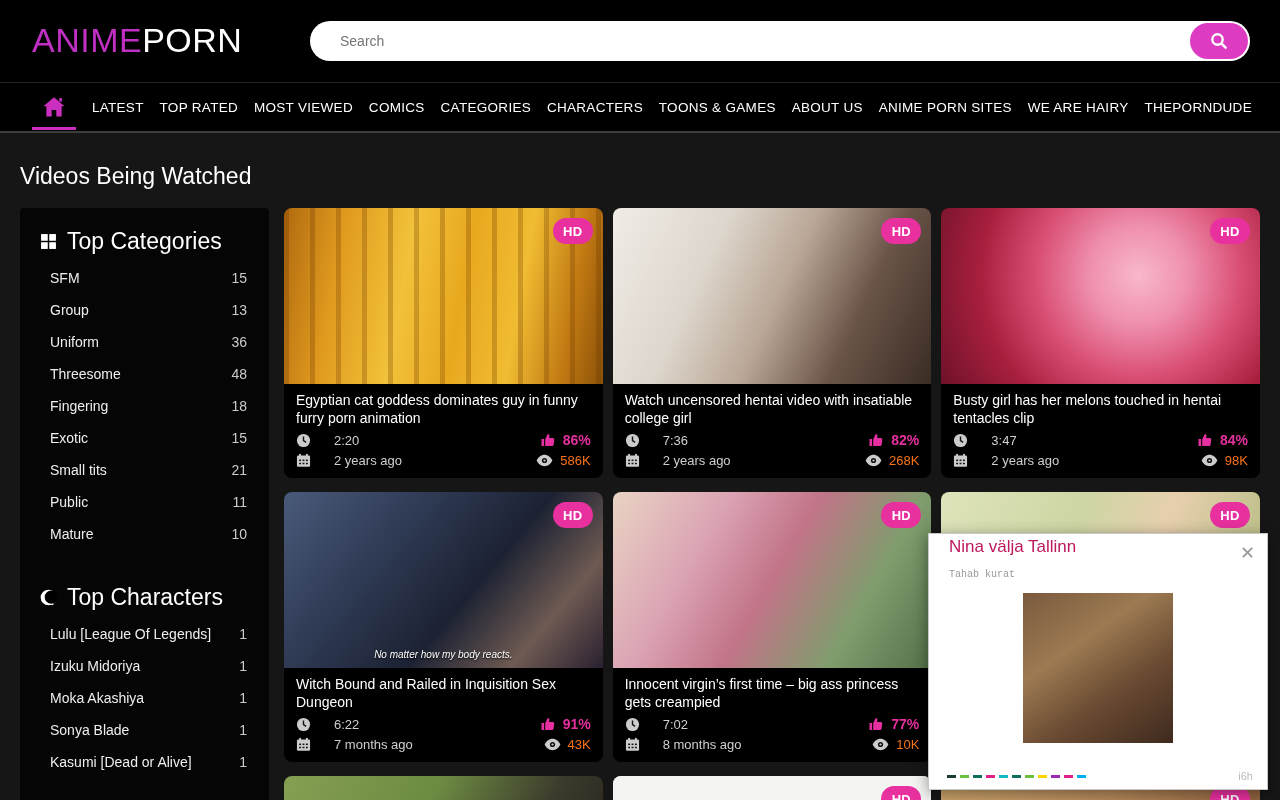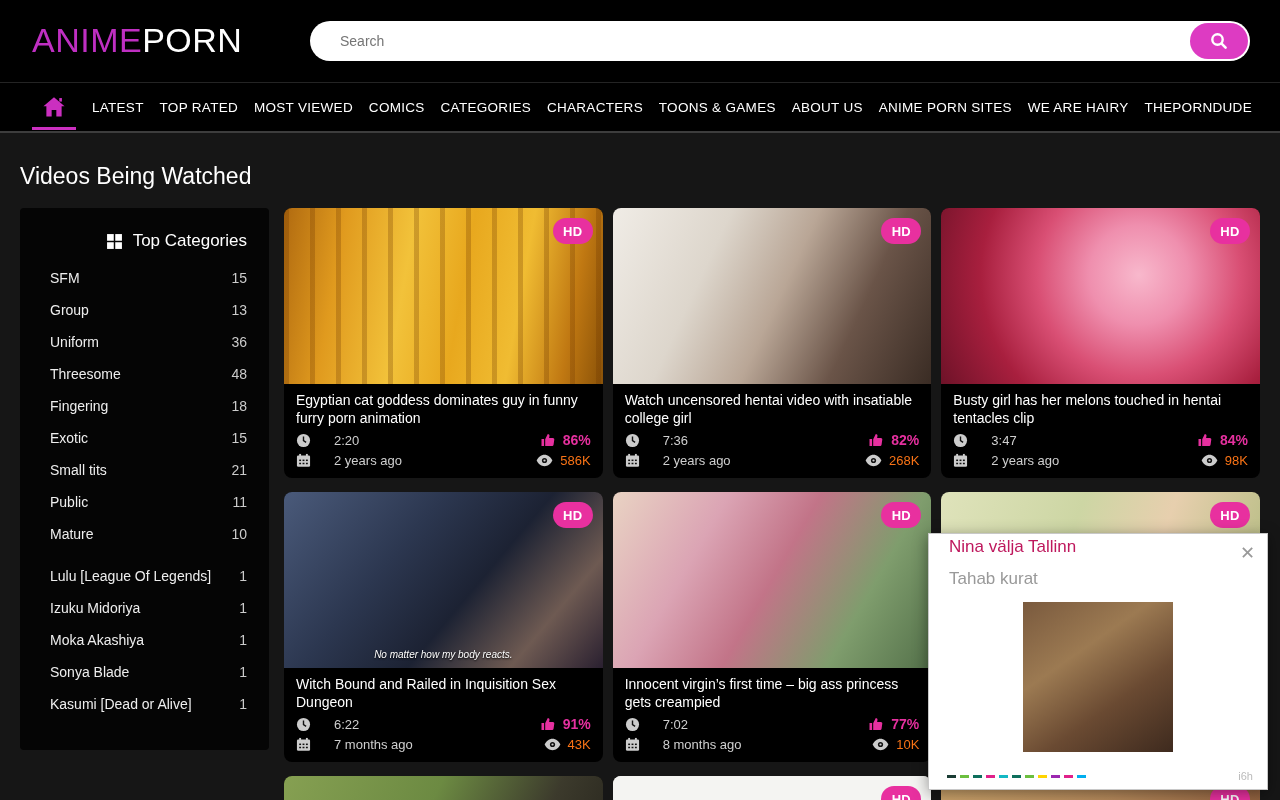--- a/index.html
+++ b/index.html
@@ -26,21 +26,21 @@
   .nav-item { color:#fff; font-size:13.5px; letter-spacing:.3px; cursor:pointer; white-space:nowrap; }
 
   
   .content { padding:0 20px; }
   .page-title { color:#fff; font-size:23px; font-weight:400; margin:30px 0 18px 0; }
   .cols { display:flex; gap:15px; align-items:flex-start; }
 
   
   .sidebar { width:249px; flex:0 0 249px; background:#050505; border-radius:4px;
     padding:22px 22px 30px 20px; }
-  .side-sec-title { display:flex; align-items:center; gap:10px; color:#fff; font-size:17px; height:22px;justify-content:flex-end; }
+  .side-sec-title { display:flex; align-items:center; gap:10px; color:#fff; font-size:23px; height:22px; }
   .side-sec-title.second { margin-top:36px; }
   .side-list { list-style:none; margin-top:10px; }
   .side-list li { display:flex; justify-content:space-between; align-items:center; height:32px;
     padding-left:10px; cursor:pointer; }
   .side-list .lab { color:#eee; font-size:14px; }
   .side-list .cnt { color:#ccc; font-size:14px; }
 
   
   .grid { flex:1; display:grid; grid-template-columns:repeat(3,1fr); column-gap:10px; row-gap:14px; }
   .card { background:#000; border-radius:8px; overflow:hidden; cursor:pointer; }
@@ -70,21 +70,21 @@
   .t6 { background-image:linear-gradient(110deg,#dfe3bb 0%,#cdd6a4 38%,#e7cfae 62%,#aab879 100%); }
   .t7 { background-image:linear-gradient(115deg,#86a052 0%,#6c8a42 40%,#3c3a2c 70%,#1e1c16 100%); }
   .t8 { background-image:radial-gradient(circle at 50% 135%,#d8d8d4 0 40%,#f4f4f2 41%); background-color:#f4f4f2; }
   .t9 { background-image:linear-gradient(100deg,#caa26a 0%,#b4885a 50%,#8a5a3a 100%); }
 
   
   .popup { position:fixed; left:928px; top:533px; width:340px; height:257px; background:#fff;
     border:1px solid #c8c8c8; box-shadow:0 3px 14px rgba(0,0,0,.4); z-index:50; }
   .popup-close { position:absolute; top:10px; right:12px; color:#999; font-size:18px; line-height:18px; cursor:pointer; }
   .popup-title { color:#be185d; font-size:17px; margin:3px 0 0 20px; }
-  .popup-sub { color:#999; font-size:17px; margin:12px 0 0 20px; }
+  .popup-sub { color:#999; font-size:10px; margin:12px 0 0 20px;font-family:Liberation Mono, monospace; }
   .popup-img { width:150px; height:150px; margin:13px auto 0 auto;
     background-image:linear-gradient(145deg,#7a5a3e 0%,#9c7a52 35%,#6a4a32 65%,#3e2a1e 100%); }
   .popup-foot { position:absolute; left:18px; right:14px; bottom:7px; display:flex;
     justify-content:space-between; align-items:center; }
   .dashes { display:flex; gap:4px; }
   .dash { width:9px; height:3px; }
   .popup-note { color:#bbb; font-size:11px; }
 </style>
 </head>
 <body>
@@ -177,20 +177,30 @@
         <li>
             <span class="lab">Public</span>
             <span class="cnt">11</span>
           </li>
         <li>
             <span class="lab">Mature</span>
             <span class="cnt">10</span>
           </li>
       </ul>
 
+      <div class="side-sec-title second">
+        <span class="micon">
+          <svg width="17" height="17" viewBox="0 0 16 16">
+              <circle cx="8" cy="8" r="7.4" fill="#fff"></circle>
+              <circle cx="10.6" cy="7.6" r="6.2" fill="#000"></circle>
+              <path d="M9.5 13.8c1.6.5 3 .4 3.8-.2l-1.2 1.6z" fill="#fff"></path>
+            </svg>
+        </span>
+        <span>Top Characters</span>
+      </div>
       <ul class="side-list">
         <li>
             <span class="lab">Lulu [League Of Legends]</span>
             <span class="cnt">1</span>
           </li>
         <li>
             <span class="lab">Izuku Midoriya</span>
             <span class="cnt">1</span>
           </li>
         <li>

